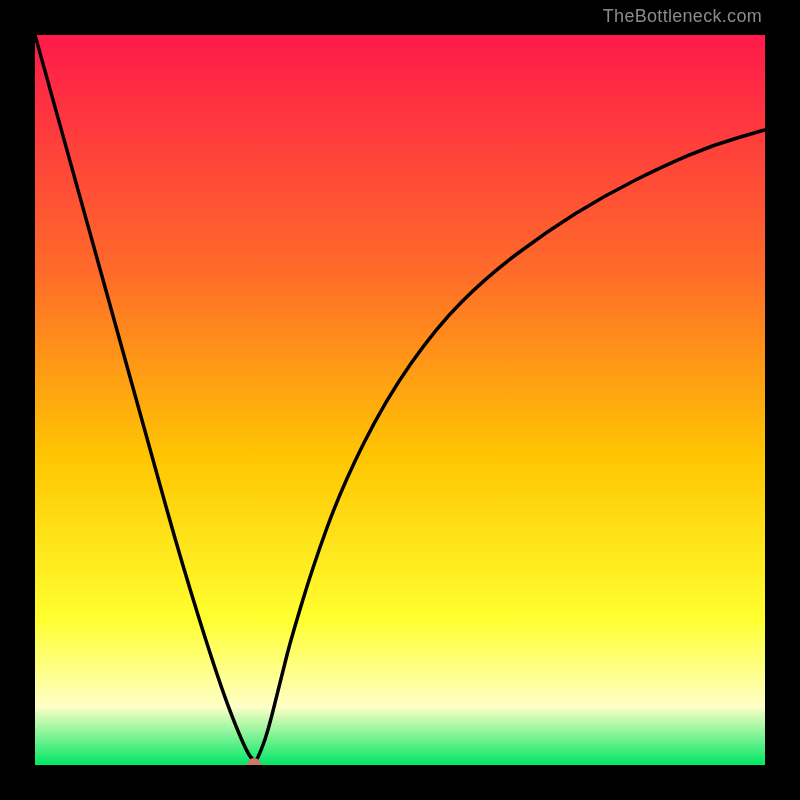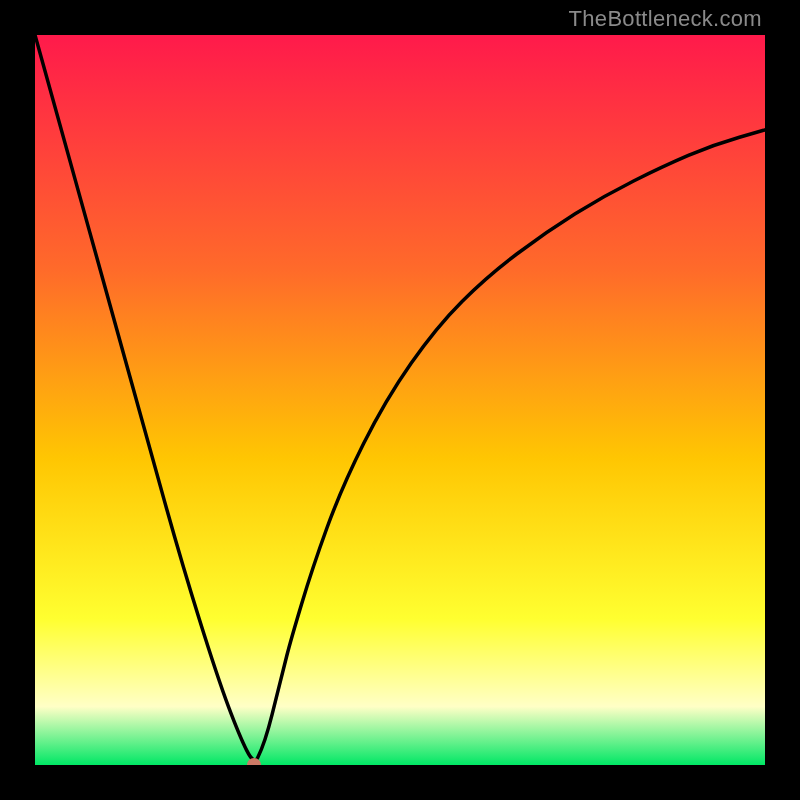--- a/index.html
+++ b/index.html
@@ -32,21 +32,21 @@
     position: absolute;
     inset: 0;
     width: 100%;
     height: 100%;
   }
   .watermark {
     position: absolute;
     top: 6px;
     right: 38px;
     color: #8a8a8a;
-    font-size: 22px;
+    font-size: 18px;
     letter-spacing: 0.3px;
     font-weight: 500;
   }
 </style>
 </head>
 <body>
 
 <div class="frame">
 
   <div class="watermark">TheBottleneck.com</div>

